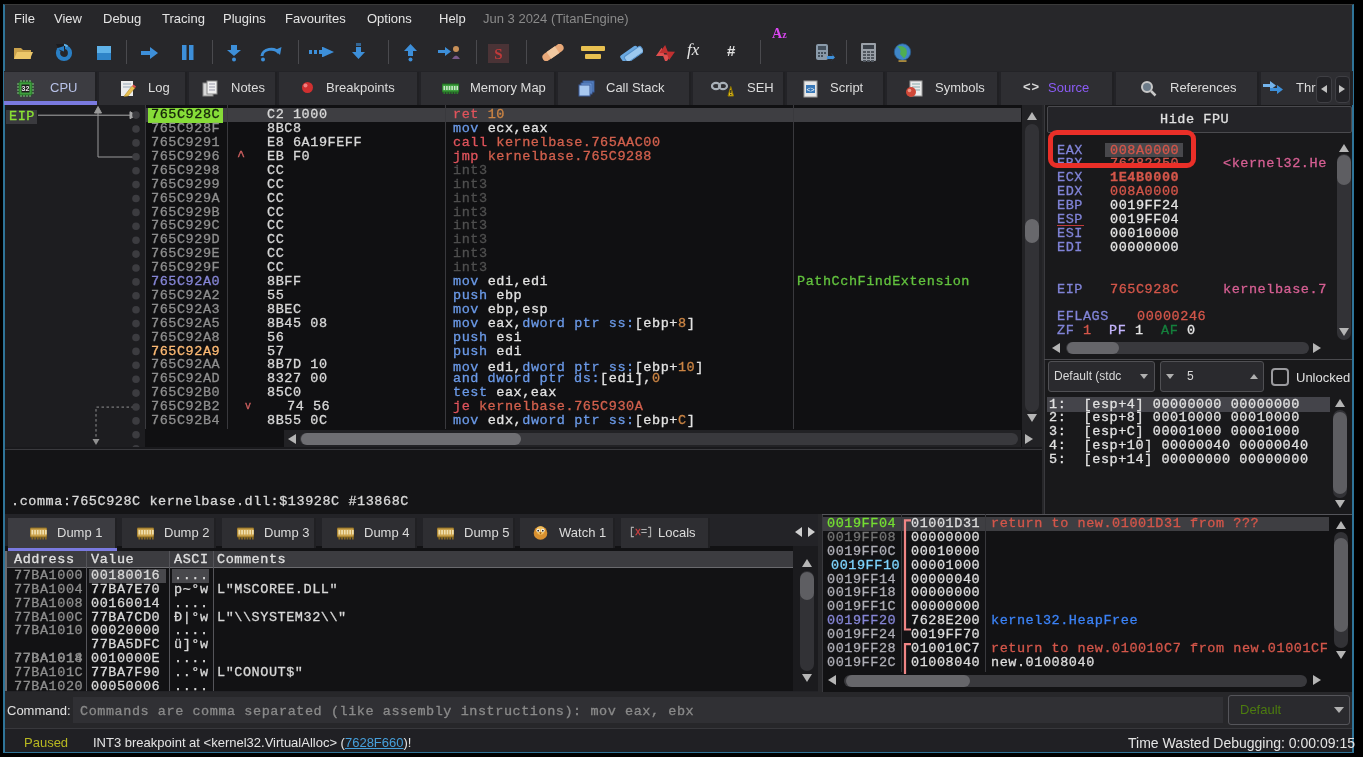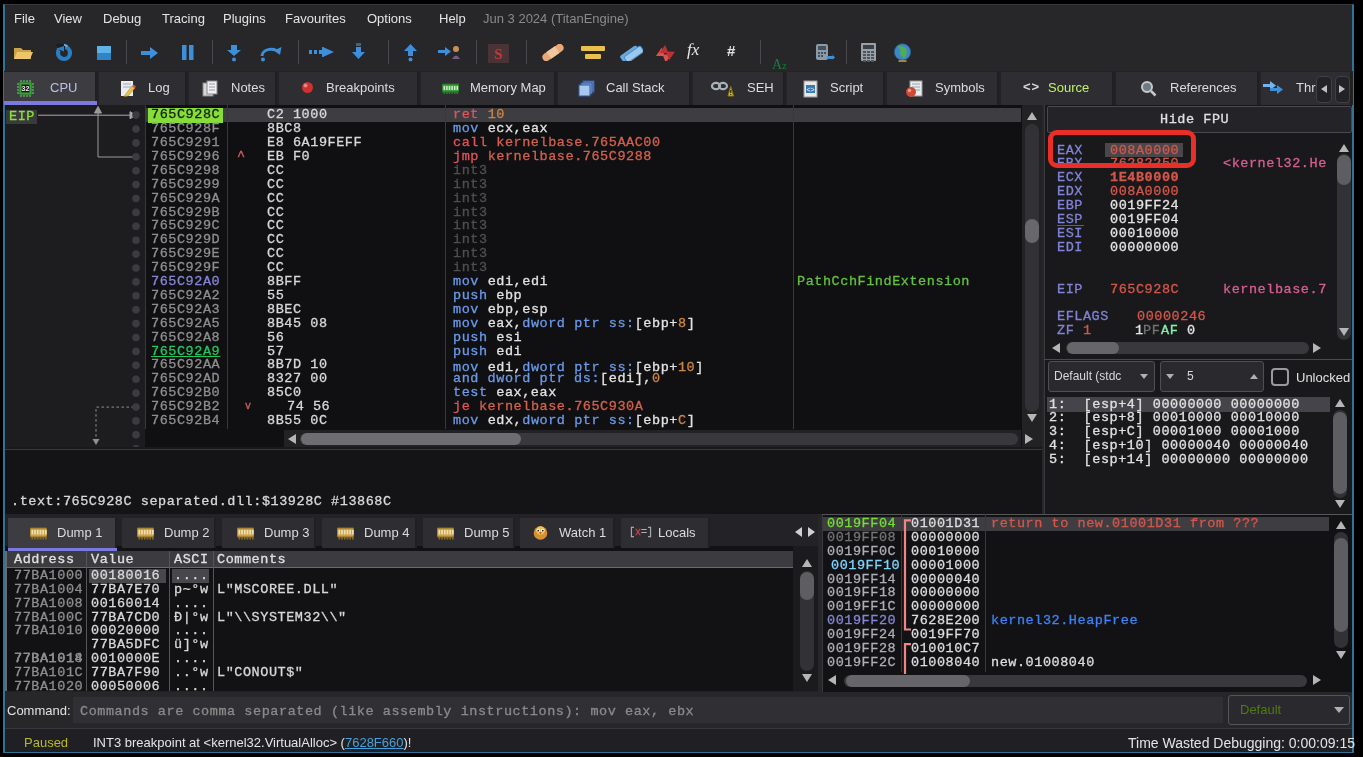--- a/index.html
+++ b/index.html
@@ -93,21 +93,21 @@
       <rect x="0" y="5" width="20" height="7" rx="2" fill="#6aa8e0"></rect>
       <rect x="3" y="8" width="20" height="7" rx="2" fill="#9cc8ee" stroke="#5590c8"></rect>
     </g>
   </svg>
 <svg style="position:absolute;left:655px;top:44px" width="22" height="17" viewBox="0 0 22 17">
     <path d="M2 2 L12 2 L8 8 L12 14 L2 14 L6 8 Z" fill="#e05050" transform="rotate(-55 11 8)"></path>
     <path d="M8 2 L18 2 L14 8 L18 14 L8 14 L12 8 Z" fill="#c03030" transform="rotate(-55 13 9)"></path>
   </svg>
 <div style="position:absolute;left:687px;top:40px;color:#e8e8e8;font-family:'Liberation Serif',serif;font-style:italic;font-size:17px">fx</div>
 <div style="position:absolute;left:727px;top:42px;color:#e0e0e0;font-size:15px;font-weight:bold">#</div>
-<div style="position:absolute;left:772px;top:57px;color:#15803d;font-family:'Liberation Serif',serif;font-size:14px;font-weight:normal">A<span style="font-size:10px">z</span></div>
+<div style="position:absolute;left:772px;top:26px;color:#d946ef;font-family:'Liberation Serif',serif;font-size:14px;font-weight:bold">A<span style="font-size:10px">z</span></div>
 <svg style="position:absolute;left:814px;top:43px" width="21" height="19" viewBox="0 0 21 19">
     <rect x="2" y="1" width="12" height="16" rx="2" fill="#8a9aaa"></rect>
     <rect x="4" y="3" width="8" height="4" fill="#44505c"></rect>
     <rect x="4" y="9" width="2" height="2" fill="#44505c"></rect>
     <rect x="7" y="9" width="2" height="2" fill="#44505c"></rect>
     <rect x="10" y="9" width="2" height="2" fill="#44505c"></rect>
     <rect x="4" y="12" width="2" height="2" fill="#44505c"></rect>
     <rect x="7" y="12" width="2" height="2" fill="#44505c"></rect>
     <path d="M13 13 L19 13 L17 10 L21 14.5 L17 18 L19 16 L13 16 Z" fill="#3d8fd9"></path>
   </svg>
@@ -240,21 +240,21 @@
       <line x1="7" y1="4" x2="15" y2="4"></line>
       <line x1="7" y1="7" x2="15" y2="7"></line>
       <line x1="7" y1="10" x2="15" y2="10"></line>
     </g>
     <circle cx="6" cy="12" r="5" fill="#d04838"></circle>
     <circle cx="4.5" cy="10.5" r="1.8" fill="#f09888"></circle>
   </svg>
 <div class="u13" style="left:935px;top:80px;color:#dcdcdc;">Symbols</div>
 <div style="position:absolute;left:1001px;top:72px;width:113px;height:33px;background:#2e2e32;border-right:2px solid #202023"></div>
 <div style="position:absolute;left:1023px;top:79px;color:#d8d8d8;font-size:13px;font-weight:bold;letter-spacing:1px">&lt;&gt;</div>
-<div class="u13" style="left:1048px;top:80px;color:#bef264;">Source</div>
+<div class="u13" style="left:1048px;top:80px;color:#8b5cf6;">Source</div>
 <div style="position:absolute;left:1116px;top:72px;width:143px;height:33px;background:#2e2e32;border-right:2px solid #202023"></div>
 <svg style="position:absolute;left:1140px;top:80px" width="17" height="17" viewBox="0 0 17 17">
     <circle cx="7" cy="7" r="5" fill="#aac8e0" fill-opacity="0.5" stroke="#c8c8c8" stroke-width="2"></circle>
     <line x1="11" y1="11" x2="15.5" y2="15.5" stroke="#c8c8c8" stroke-width="2.5"></line>
   </svg>
 <div class="u13" style="left:1170px;top:80px;color:#dcdcdc;">References</div>
 <div style="position:absolute;left:1261px;top:72px;width:91px;height:33px;background:#2e2e32;border-right:2px solid #202023"></div>
 <svg style="position:absolute;left:1262px;top:80px" width="22" height="15" viewBox="0 0 22 15">
     <path d="M1 4 L8 4 L8 1 L14 5.5 L8 10 L8 7 L1 7 Z" fill="#74b4ec"></path>
     <path d="M8 8 L15 8 L15 5 L21 9.5 L15 14 L15 11 L8 11 Z" fill="#3d8fd9"></path>
@@ -322,21 +322,21 @@
 <div class="mono" style="left:453px;top:288.9px"><span class="b">push</span> <span class="w">ebp</span></div>
 <div class="mono" style="left:151px;top:302.8px;color:#8e8e8e;">765C92A3</div>
 <div class="mono" style="left:267px;top:302.8px;color:#d8d8d8;">8BEC</div>
 <div class="mono" style="left:453px;top:302.8px"><span class="b">mov</span> <span class="w">ebp,esp</span></div>
 <div class="mono" style="left:151px;top:316.7px;color:#8e8e8e;">765C92A5</div>
 <div class="mono" style="left:267px;top:316.7px;color:#d8d8d8;">8B45 08</div>
 <div class="mono" style="left:453px;top:316.7px"><span class="b">mov</span> <span class="w">eax,</span><span class="b">dword ptr ss:</span><span class="w">[ebp+</span><span class="o">8</span><span class="w">]</span></div>
 <div class="mono" style="left:151px;top:330.6px;color:#8e8e8e;">765C92A8</div>
 <div class="mono" style="left:267px;top:330.6px;color:#d8d8d8;">56</div>
 <div class="mono" style="left:453px;top:330.6px"><span class="b">push</span> <span class="w">esi</span></div>
-<div class="mono" style="left:151px;top:344.5px;color:#22c55e;text-decoration:underline;">765C92A9</div>
+<div class="mono" style="left:151px;top:344.5px;color:#fdba74;">765C92A9</div>
 <div class="mono" style="left:267px;top:344.5px;color:#d8d8d8;">57</div>
 <div class="mono" style="left:453px;top:344.5px"><span class="b">push</span> <span class="w">edi</span></div>
 <div class="mono" style="left:151px;top:358.4px;color:#8e8e8e;">765C92AA</div>
 <div class="mono" style="left:267px;top:358.4px;color:#d8d8d8;">8B7D 10</div>
 <div class="mono" style="left:453px;top:361px"><span class="b">mov</span> <span class="w">edi,</span><span class="b">dword ptr ss:</span><span class="w">[ebp+</span><span class="o">10</span><span class="w">]</span></div>
 <div class="mono" style="left:151px;top:372.3px;color:#8e8e8e;">765C92AD</div>
 <div class="mono" style="left:267px;top:372.3px;color:#d8d8d8;">8327 00</div>
 <div class="mono" style="left:453px;top:372.3px"><span class="b">and dword ptr ds:</span><span class="w">[edi],</span><span class="o">0</span></div>
 <div class="mono" style="left:151px;top:386.2px;color:#8e8e8e;">765C92B0</div>
 <div class="mono" style="left:267px;top:386.2px;color:#d8d8d8;">85C0</div>
@@ -399,21 +399,21 @@
 <div style="position:absolute;left:1027px;top:112px;width:0;height:0;border-left:5.0px solid transparent;border-right:5.0px solid transparent;border-bottom:8px solid #b5b5b5;"></div>
 <div style="position:absolute;left:1025px;top:124px;width:14px;height:288px;background:#323236;border-radius:7px"></div>
 <div style="position:absolute;left:1025px;top:219px;width:14px;height:24px;background:#68686c;border-radius:7px"></div>
 <div style="position:absolute;left:1027px;top:414px;width:0;height:0;border-left:5.0px solid transparent;border-right:5.0px solid transparent;border-top:8px solid #b5b5b5;"></div>
 <div style="position:absolute;left:284px;top:430px;width:737px;height:17px;background:#222225"></div>
 <div style="position:absolute;left:288px;top:434px;width:0;height:0;border-top:5.0px solid transparent;border-bottom:5.0px solid transparent;border-right:8px solid #b5b5b5;"></div>
 <div style="position:absolute;left:300px;top:433px;width:718px;height:12px;background:#39393d;border-radius:6px"></div>
 <div style="position:absolute;left:301px;top:433px;width:220px;height:12px;background:#6e6e72;border-radius:6px"></div>
 <div style="position:absolute;left:1025px;top:434px;width:0;height:0;border-top:5.0px solid transparent;border-bottom:5.0px solid transparent;border-left:8px solid #b5b5b5;"></div>
 <div style="position:absolute;left:5px;top:447px;width:1037px;height:3px;background:#19191c;border-bottom:1px solid #3a3a3e"></div>
-<div class="mono" style="left:11px;top:495px;color:#d8d8d8;">.text:765C928C separated.dll:$13928C #13868C</div>
+<div class="mono" style="left:11px;top:495px;color:#d8d8d8;">.comma:765C928C kernelbase.dll:$13928C #13868C</div>
 <div style="position:absolute;left:1047px;top:106px;width:305px;height:27px;background:#242428;border:1px solid #4a4a4e;border-radius:2px"></div>
 <div class="mono" style="left:1160px;top:113px;color:#e0e0e0;">Hide FPU</div>
 <div style="position:absolute;left:1105px;top:142.5px;width:78px;height:14.5px;background:#48484c"></div>
 <div class="mono" style="left:1057px;top:143.5px;color:#8184d8;">EAX</div>
 <div class="mono" style="left:1110px;top:143.5px;color:#d4564a;">008A0000</div>
 <div class="mono" style="left:1057px;top:157.4px;color:#8184d8;">EBX</div>
 <div class="mono" style="left:1110px;top:157.4px;color:#d4564a;">76282250</div>
 <div class="mono" style="left:1057px;top:171.3px;color:#8184d8;">ECX</div>
 <div class="mono" style="left:1110px;top:171.3px;color:#d4564a;font-weight:bold;">1E4B0000</div>
 <div class="mono" style="left:1057px;top:185.2px;color:#8184d8;">EDX</div>
@@ -428,23 +428,23 @@
 <div class="mono" style="left:1057px;top:240.8px;color:#8184d8;">EDI</div>
 <div class="mono" style="left:1110px;top:240.8px;color:#e4e4e4;">00000000</div>
 <div class="mono" style="left:1223px;top:157.4px;color:#d65f93;">&lt;kernel32.He</div>
 <div class="mono" style="left:1057px;top:282.5px;color:#8184d8;">EIP</div>
 <div class="mono" style="left:1110px;top:282.5px;color:#d4564a;">765C928C</div>
 <div class="mono" style="left:1223px;top:282.5px;color:#d65f93;">kernelbase.7</div>
 <div class="mono" style="left:1057px;top:310.3px;color:#8184d8;">EFLAGS</div>
 <div class="mono" style="left:1137px;top:310.3px;color:#d4564a;">00000246</div>
 <div class="mono" style="left:1057px;top:324.2px;color:#8184d8;">ZF</div>
 <div class="mono" style="left:1083px;top:324.2px;color:#d4564a;">1</div>
-<div class="mono" style="left:1109px;top:324.2px;color:#737373;margin-left:34px;">PF</div>
+<div class="mono" style="left:1109px;top:324.2px;color:#c4b5fd;">PF</div>
 <div class="mono" style="left:1135px;top:324.2px;color:#e4e4e4;">1</div>
-<div class="mono" style="left:1161px;top:324.2px;color:#86efac;">AF</div>
+<div class="mono" style="left:1161px;top:324.2px;color:#15803d;">AF</div>
 <div class="mono" style="left:1187px;top:324.2px;color:#e4e4e4;">0</div>
 <div style="position:absolute;left:1339px;top:144px;width:0;height:0;border-left:5.0px solid transparent;border-right:5.0px solid transparent;border-bottom:8px solid #b5b5b5;"></div>
 <div style="position:absolute;left:1337px;top:154px;width:14px;height:186px;background:#323236;border-radius:7px"></div>
 <div style="position:absolute;left:1337px;top:155px;width:14px;height:30px;background:#5e5e62;border-radius:7px"></div>
 <div style="position:absolute;left:1339px;top:328px;width:0;height:0;border-left:5.0px solid transparent;border-right:5.0px solid transparent;border-top:8px solid #b5b5b5;"></div>
 <div style="position:absolute;left:1052px;top:343px;width:0;height:0;border-top:5.0px solid transparent;border-bottom:5.0px solid transparent;border-right:8px solid #b5b5b5;"></div>
 <div style="position:absolute;left:1066px;top:342px;width:243px;height:12px;background:#39393d;border-radius:6px"></div>
 <div style="position:absolute;left:1067px;top:342px;width:52px;height:12px;background:#66666a;border-radius:6px"></div>
 <div style="position:absolute;left:1313px;top:343px;width:0;height:0;border-top:5.0px solid transparent;border-bottom:5.0px solid transparent;border-left:8px solid #b5b5b5;"></div>
 <div style="position:absolute;left:1044px;top:359px;width:308px;height:1px;background:#4a4a4e"></div>
@@ -655,20 +655,21 @@
 <div class="mono" style="left:88px;top:72.4px;color:#dcdcdc">00000000</div>
 <div class="mono" style="left:4px;top:86.3px;color:#adadb5">0019FF1C</div>
 <div class="mono" style="left:88px;top:86.3px;color:#dcdcdc">00000000</div>
 <div class="mono" style="left:4px;top:100.2px;color:#8585d5">0019FF20</div>
 <div class="mono" style="left:88px;top:100.2px;color:#dcdcdc">7628E200</div>
 <div class="mono" style="left:168px;top:100.2px;color:#3b82f6">kernel32.HeapFree</div>
 <div class="mono" style="left:4px;top:114.1px;color:#adadb5">0019FF24</div>
 <div class="mono" style="left:88px;top:114.1px;color:#dcdcdc">0019FF70</div>
 <div class="mono" style="left:4px;top:128.0px;color:#adadb5">0019FF28</div>
 <div class="mono" style="left:88px;top:128.0px;color:#dcdcdc">010010C7</div>
+<div class="mono" style="left:168px;top:128.0px;color:#d4564a">return to new.010010C7 from new.01001CF</div>
 <div class="mono" style="left:4px;top:141.9px;color:#adadb5">0019FF2C</div>
 <div class="mono" style="left:88px;top:141.9px;color:#dcdcdc">01008040</div>
 <div class="mono" style="left:168px;top:141.9px;color:#dcdcdc">new.01008040</div>
 </div>
 <div style="position:absolute;left:901px;top:514px;width:1px;height:158px;background:#39393d"></div>
 <div style="position:absolute;left:985px;top:514px;width:1px;height:158px;background:#39393d"></div>
 <svg style="position:absolute;left:900px;top:514px" width="14" height="160" viewBox="0 0 14 160">
 <g stroke="#ef8585" stroke-width="2.2" fill="none">
 <path d="M11 6.3 L5 6.3 L5 115.5 L11 115.5"></path>
 <path d="M11 130.2 L5 130.2 L5 160"></path>

